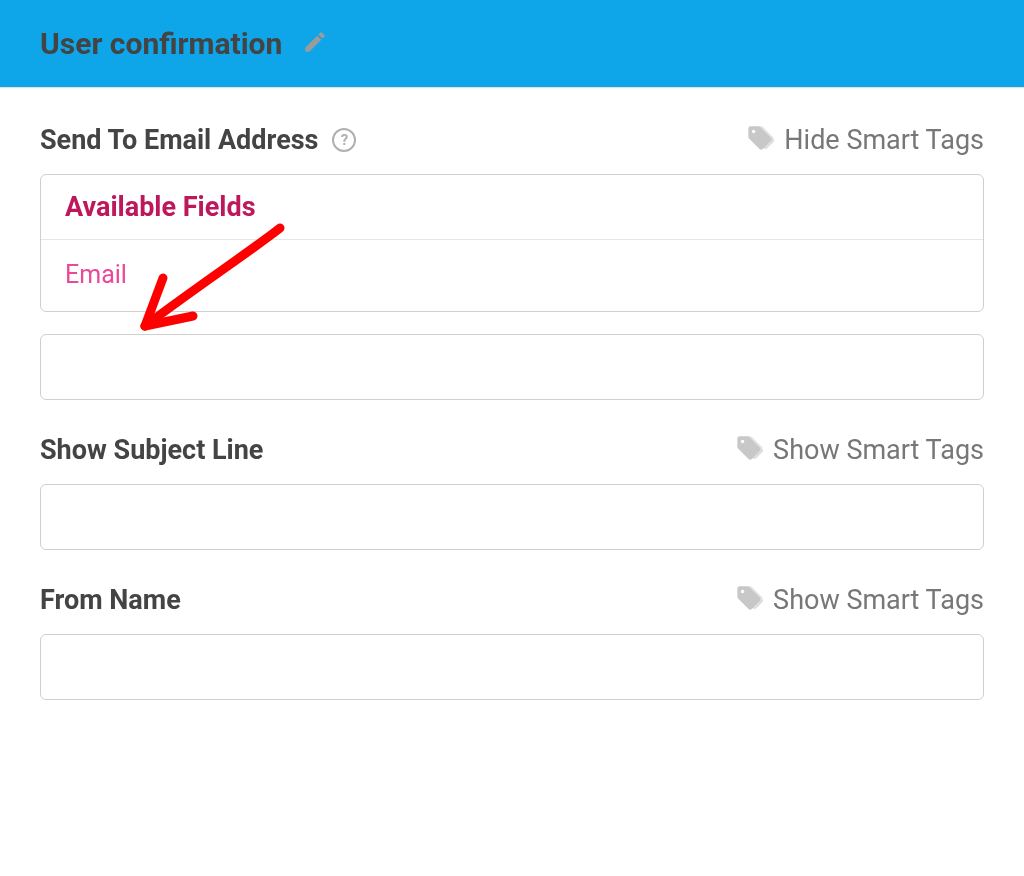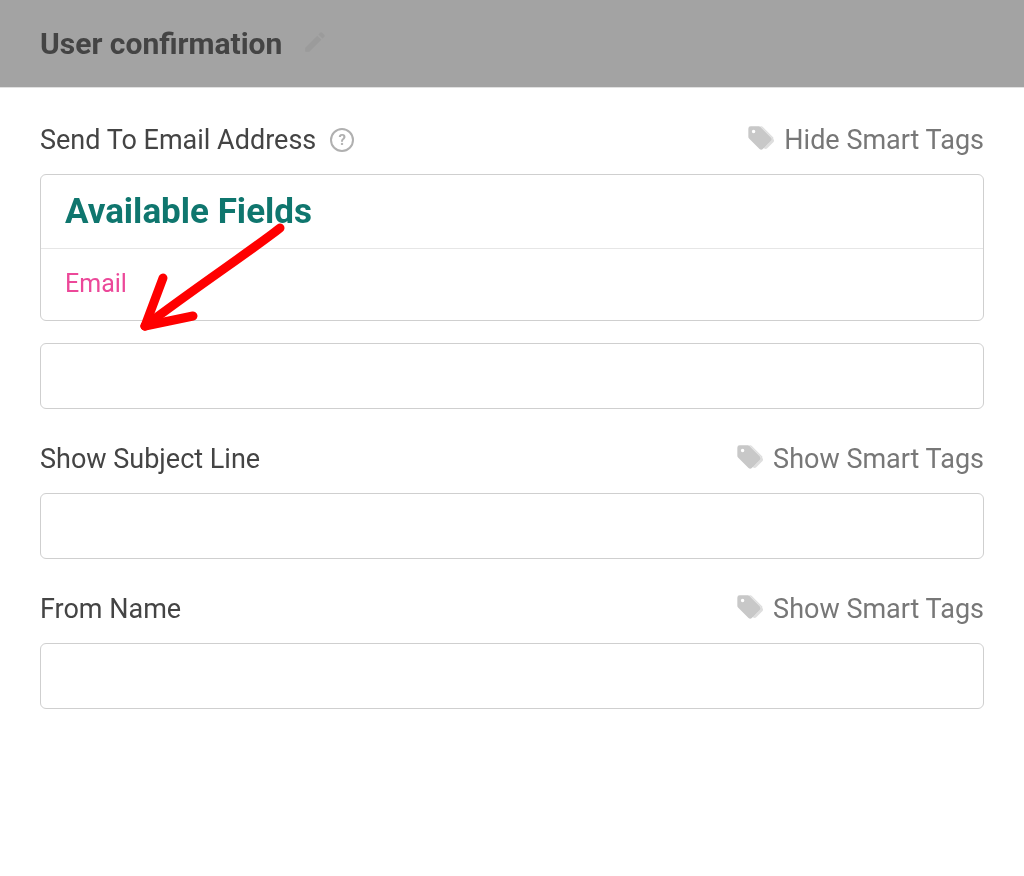--- a/index.html
+++ b/index.html
@@ -5,21 +5,21 @@
     * { box-sizing: border-box; margin: 0; padding: 0; }
     body {
       font-family: -apple-system, BlinkMacSystemFont, "Segoe UI", Roboto, Helvetica, Arial, sans-serif;
       background: #ffffff;
       color: #444;
       width: 1024px;
       height: 876px;
       overflow: hidden;
     }
     .header {
-      background: #a3a3a3;
+      background: #0ea5e9;
       border-bottom: 1px solid #e1e1e1;
       padding: 26px 40px 26px 40px;
       display: flex;
       align-items: center;
       gap: 20px;
     }
     .header-title {
       font-size: 30px;
       font-weight: 700;
       color: #444;
@@ -40,21 +40,21 @@
       margin-bottom: 18px;
     }
     .label-left {
       display: flex;
       align-items: center;
       gap: 14px;
     }
     .field-label {
       font-size: 27px;
       color: #444;
-      font-weight: 400;
+      font-weight: 700;
     }
     .help-icon {
       width: 24px;
       height: 24px;
       border: 2px solid #b0b0b0;
       border-radius: 50%;
       display: inline-flex;
       align-items: center;
       justify-content: center;
       color: #b0b0b0;
@@ -81,23 +81,23 @@
       border: 1px solid #cfcfcf;
       border-radius: 6px;
       overflow: hidden;
       margin-bottom: 22px;
     }
     .fields-panel-header {
       padding: 16px 24px 16px 24px;
       border-bottom: 1px solid #e6e6e6;
     }
     .fields-panel-title {
-      font-size: 35px;
-      font-weight: 700;
-      color: #0f766e;
+      font-size: 27px;
+      font-weight: 700;
+      color: #be185d;
     }
     .fields-panel-body {
       padding: 20px 24px 22px 24px;
     }
     .field-link {
       font-size: 25px;
       color: #ec4899;
       cursor: pointer;
     }
     .text-input {

